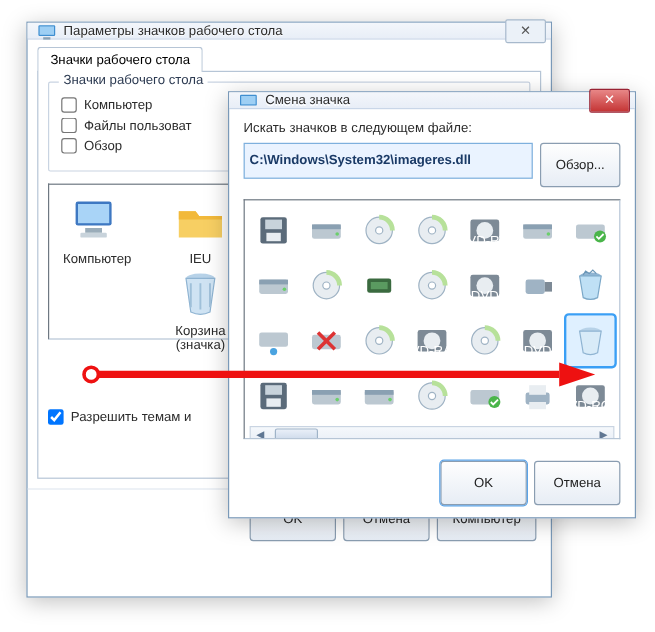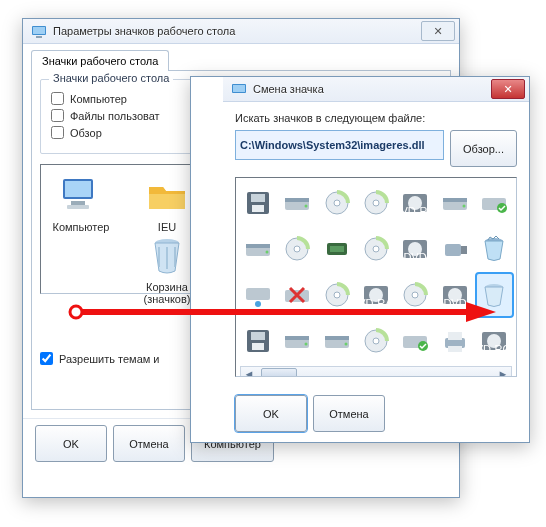--- a/index.html
+++ b/index.html
@@ -1,43 +1,43 @@
 <!DOCTYPE html>
 <html><head>
 <meta charset="utf-8">
 <style>
   * { box-sizing: border-box; margin: 0; padding: 0; font-family: "Segoe UI", Tahoma, sans-serif; font-size: 11px; }
   body { width: 546px; height: 527px; background: #fff; position: relative; overflow: hidden; }
 
   .win { position: absolute; background: #fff; border: 1px solid #7a99b8; box-shadow: 0 4px 18px rgba(0,0,0,.25); }
-  .titlebar { height: 25px; display: flex; align-items: center; padding: 0 4px 0 8px; background: linear-gradient(#f3f6fb,#e8eef7); border-bottom: 1px solid #c9d6e8; }
+  .titlebar { height: 14px; display: flex; align-items: center; padding: 0 4px 0 8px; background: linear-gradient(#f3f6fb,#e8eef7); border-bottom: 1px solid #c9d6e8; }
   .titlebar .ico { width: 16px; height: 16px; margin-right: 6px; }
   .titlebar .ttl { flex: 1; color: #2a2a2a; text-shadow: 0 1px 0 #fff; }
   .xbtn { width: 34px; height: 20px; border: 1px solid #a7b9cc; border-radius: 2px; background: #ebf1f8; text-align: center; line-height: 18px; cursor: pointer; color:#555; }
   .xbtn.red { background: linear-gradient(#e88787,#c43434); border-color: #923; color:#fff; }
 
   .tabstrip { padding: 6px 8px 0 8px; }
   .tab { display: inline-block; padding: 4px 10px; border: 1px solid #b6c5d6; border-bottom: none; background: #fff; border-radius: 3px 3px 0 0; }
   .tabbody { margin: -1px 8px 8px 8px; border: 1px solid #b6c5d6; padding: 8px; background: #fff; min-height: 340px; }
 
   .grp { border: 1px solid #c9d4e2; border-radius: 2px; padding: 8px 10px 10px 10px; margin-bottom: 10px; position: relative; }
   .grp-title { position: absolute; top: -8px; left: 8px; background: #fff; padding: 0 4px; color:#2d3b52; }
   .chk { display: flex; align-items: center; gap: 6px; margin: 4px 0; color:#2b2b2b; }
   .chk input { width: 13px; height: 13px; }
 
   .iconwell { border: 1px inset #b6c5d6; background: #fff; height: 130px; padding: 8px; display: flex; gap: 22px; }
   .desk-icon { width: 64px; text-align: center; color: #2b2b2b; }
   .desk-icon .glyph { width: 44px; height: 44px; margin: 0 auto 4px; }
 
   .btnrow { display: flex; justify-content: flex-start; gap: 6px; padding: 8px 0 0 0; }
-  .btnrow.right { justify-content: flex-start; }
+  .btnrow.right { justify-content: flex-end; }
   button.win7 { min-width: 72px; height: 37px; padding: 0 12px; border: 1px solid #8a9db1; border-radius: 3px; background: linear-gradient(#fefefe,#e7edf5); cursor: pointer; color:#222; }
 
   
-  #dlg2 { left: 190px; top: 76px; width: 340px; padding-left: 32px; }
+  #dlg2 { left: 190px; top: 76px; width: 340px; }
   #dlg2 .body { padding: 10px 12px; }
   .row { margin-bottom: 6px; color:#2b2b2b; }
   .pathrow { display: flex; gap: 6px; margin-bottom: 10px; }
   .pathrow input { flex: 1; height: 30px; padding: 2px 4px; border: 1px solid #7eb0dd; background: #eaf3ff; color:#1a3a66;font-weight:bold; }
   .iconlist { border: 1px inset #b6c5d6; height: 200px; overflow: hidden; padding: 4px; }
   .grid { display: grid; grid-template-columns: repeat(7, 1fr); grid-auto-rows: 42px; gap: 4px; }
   .cell { display: flex; align-items: center; justify-content: center; border-radius: 2px; }
   .cell.sel { outline: 2px solid #3a9ff5; background: #dff0ff; }
   .miniico { width: 30px; height: 30px; }
   .scroll { height: 16px; margin-top: 4px; border: 1px solid #c9d4e2; background: linear-gradient(#f5f8fc,#e7edf5); display: flex; align-items: center; }
@@ -110,21 +110,21 @@
       </div>
       <div class="desk-icon" style="margin-left:-86px;margin-top:60px;">
         <div class="glyph">
           <svg viewBox="0 0 44 44">
               <ellipse cx="22" cy="10" rx="12" ry="4" fill="#b7d2e8"></ellipse>
               <path d="M10 10 L14 38 Q22 42 30 38 L34 10 Z" fill="#cfe3f3" stroke="#8fb4d2" stroke-width="1"></path>
               <path d="M14 14v20M22 14v22M30 14v20" stroke="#9fc0d9" stroke-width="1.6" fill="none"></path>
             </svg>
         </div>
         <div>Корзина</div>
-        <div>(значков)</div>
+        <div>(значка)</div>
       </div>
     </div>
 
     <label class="chk" style="margin-top:58px;">
       <input type="checkbox" checked="" style="">
       <span>Разрешить темам и</span>
     </label>
 
   </div>
 

